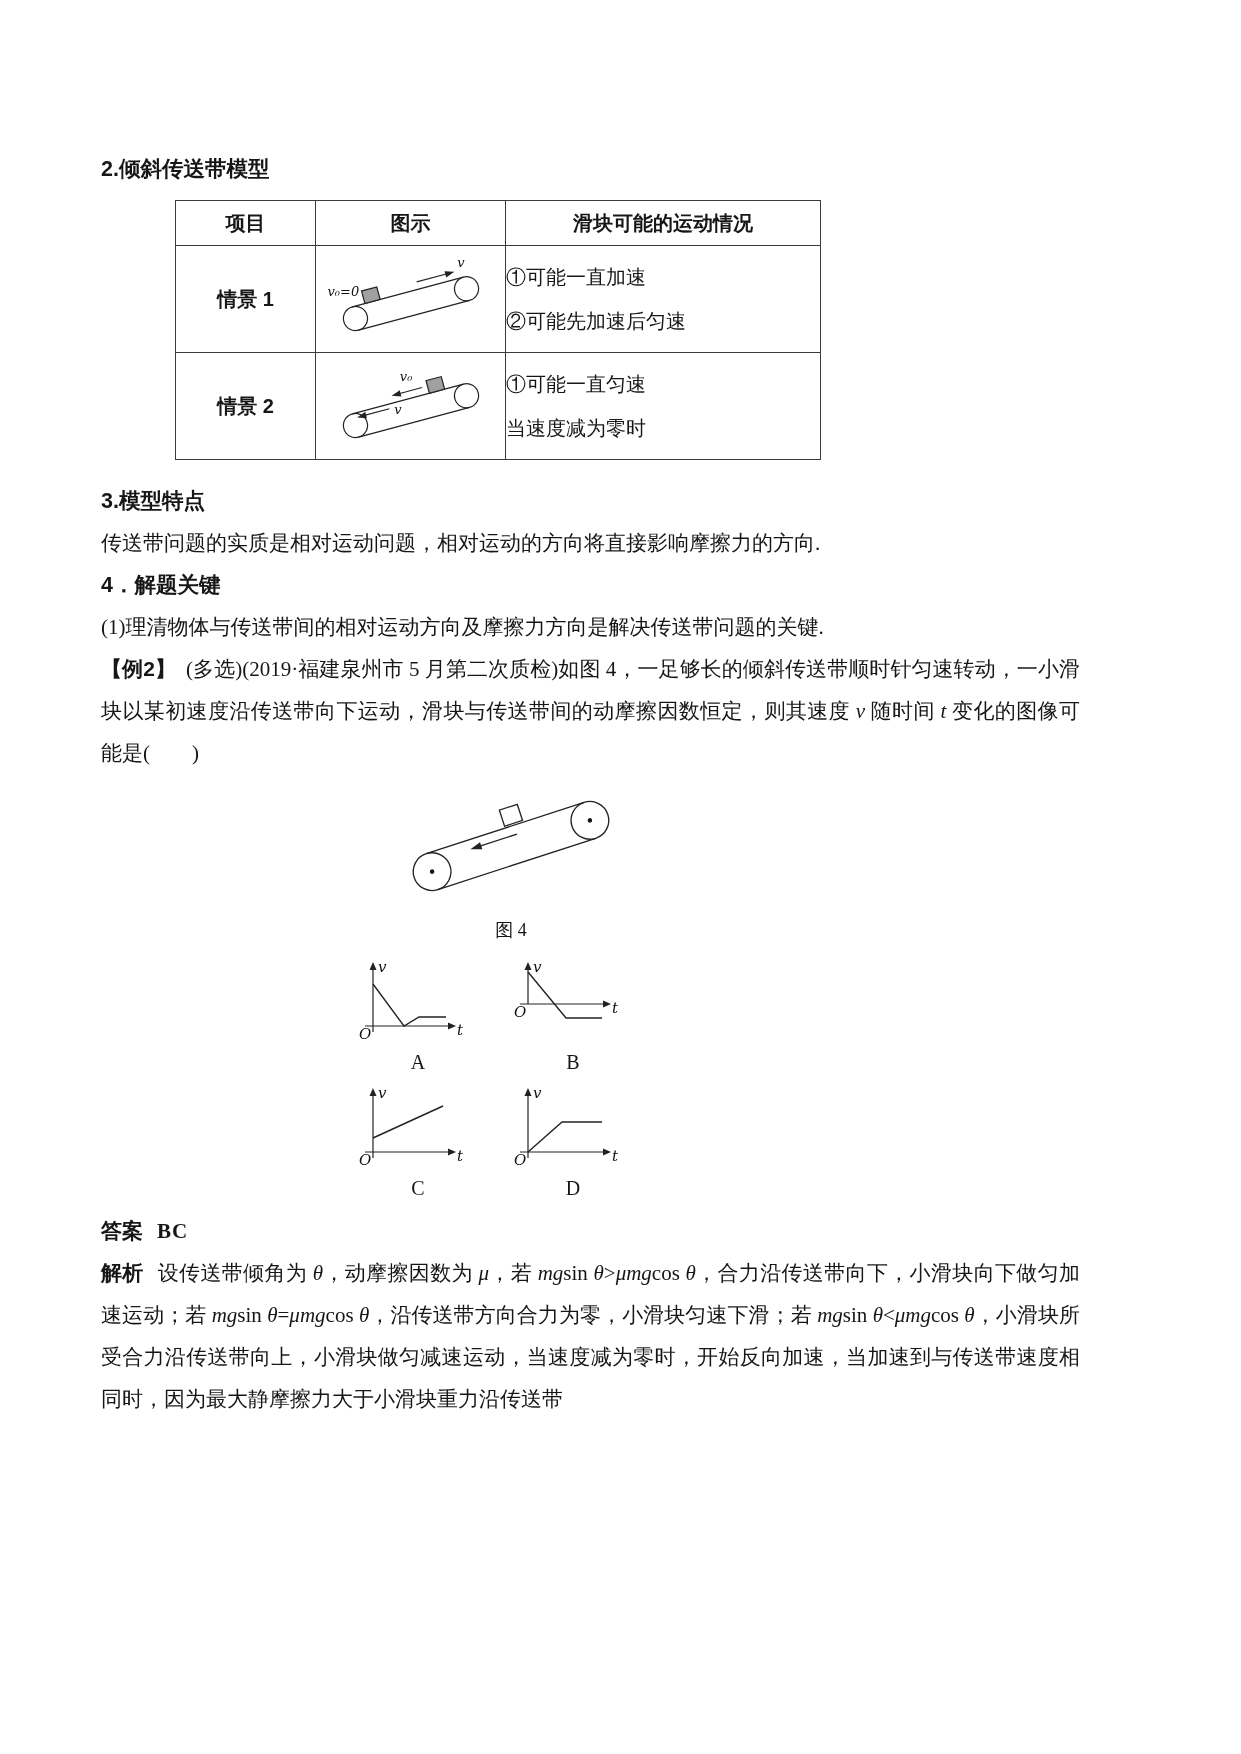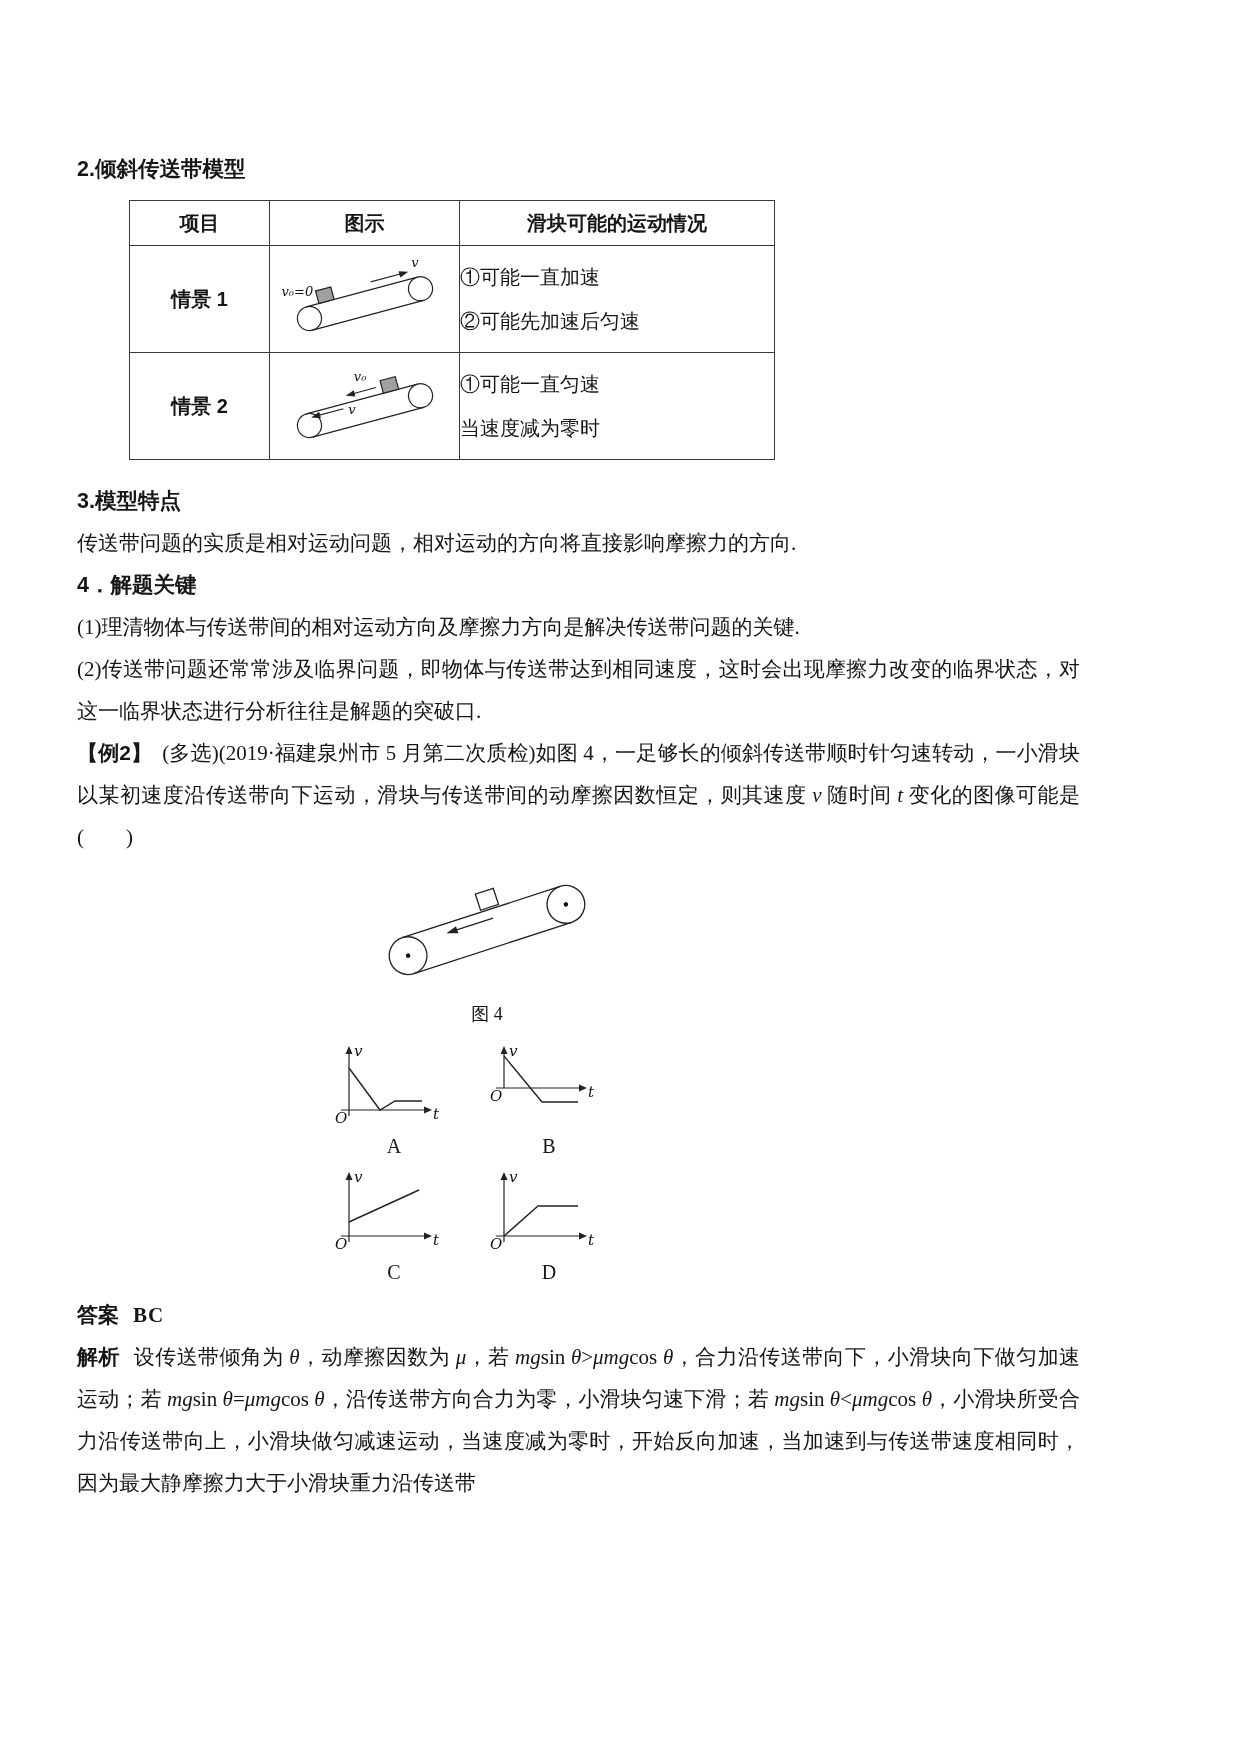--- a/index.html
+++ b/index.html
@@ -1,33 +1,33 @@
 <!DOCTYPE html>
 <html><head>
 <meta charset="utf-8">
 <style>
   html, body { margin: 0; padding: 0; background: #ffffff; }
   body {
     width: 1241px; height: 1754px; overflow: hidden;
     font-family: "Liberation Serif", "DejaVu Serif", serif;
     color: #161616;
   }
-  .page { padding: 148px 161px 0 77px; }
+  .page { padding: 148px 161px 0 101px; }
   .heading {
     font-family: "Liberation Sans", "DejaVu Sans", sans-serif;
     font-weight: 600; font-size: 21.5px; line-height: 42px;
   }
   p.body {
     margin: 0; font-size: 21px; line-height: 42px; text-align: justify;
   }
   .it { font-style: italic; }
 
   
   table.model-table {
-    border-collapse: collapse; margin: 10px 0 20px 52px;
+    border-collapse: collapse; margin: 10px 0 20px 74px;
     table-layout: fixed; width: 645px;
   }
   table.model-table th, table.model-table td {
     border: 1.2px solid #3a3a3a; padding: 0;
   }
   table.model-table th {
     font-family: "Liberation Sans", "DejaVu Sans", sans-serif;
     font-weight: 600; font-size: 20px; height: 44px; text-align: center;
   }
   td.scene-cell {
@@ -136,21 +136,20 @@
         </td>
       </tr>
     </tbody>
   </table>
 
   <div class="heading">3.模型特点</div>
   <p class="body">传送带问题的实质是相对运动问题，相对运动的方向将直接影响摩擦力的方向.</p>
 
   <div class="heading">4．解题关键</div>
   <p class="body">(1)理清物体与传送带间的相对运动方向及摩擦力方向是解决传送带问题的关键.</p>
-  <p class="body">(2)传送带问题还常常涉及临界问题，即物体与传送带达到相同速度，这时会出现摩擦力改变的临界状态，对这一临界状态进行分析往往是解题的突破口.</p>
 
   <p class="body"><span class="ex-tag">【例2】</span><span><span>(多选)(2019·福建泉州市 5 月第二次质检)如图 4，一足够长的倾斜传送带顺时针匀速转动，一小滑块以某初速度沿传送带向下运动，滑块与传送带间的动摩擦因数恒定，则其速度 </span><span class="it">v</span><span> 随时间 </span><span class="it">t</span><span> 变化的图像可能是(　　)</span></span></p>
 
   <div class="figure-wrap">
     <svg width="280" height="132" viewBox="0 0 280 140">
       <g transform="rotate(-18 140 70)" stroke="#222" fill="none" stroke-width="1.4">
         <line x1="52" y1="50" x2="228" y2="50"></line>
         <line x1="52" y1="90" x2="228" y2="90"></line>
         <circle cx="52" cy="70" r="20"></circle>
         <circle cx="228" cy="70" r="20"></circle>

